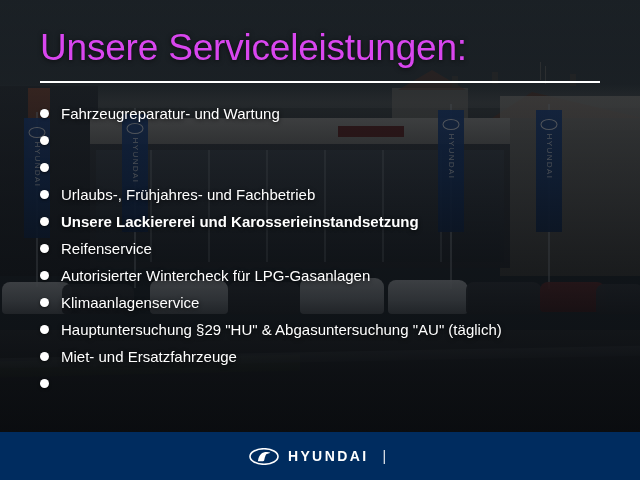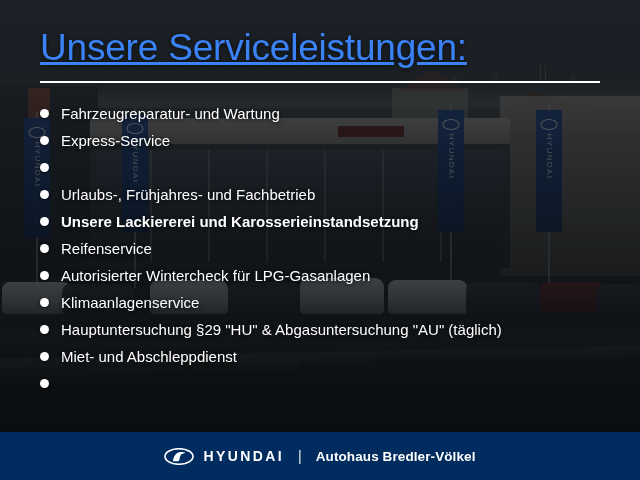--- a/index.html
+++ b/index.html
@@ -132,26 +132,25 @@
     position:absolute; inset:0;
     background:
       linear-gradient(180deg, rgba(16,20,24,.62) 0%, rgba(12,15,19,.70) 45%, rgba(8,10,13,.80) 100%);
   }
 
   
   .content { position:absolute; inset:0; }
 
   .title {
     position:absolute; left:40px; top:26px;
-    color:#3b82f6;
+    color:#d946ef;
     font-size:37px; font-weight:400; line-height:44px;
     letter-spacing:-0.2px;
     white-space:nowrap;
     text-shadow:0 1px 5px rgba(0,0,0,.65);
-    text-decoration:underline;
   }
   .rule {
     position:absolute; left:40px; top:81px; width:560px; height:2px;
     background:#ffffff;
   }
 
   .svc-list { position:absolute; left:40px; top:100px; width:580px; }
 
   .svc-item {
     position:relative;
@@ -269,21 +268,20 @@
     <div class="title">Unsere Serviceleistungen:</div>
     <div class="rule"></div>
 
     <div class="svc-list" id="svc-list">
         <div class="svc-item">
           <span class="svc-bullet"></span>
           <span class="svc-label">Fahrzeugreparatur- und Wartung</span>
         </div>
         <div class="svc-item">
           <span class="svc-bullet"></span>
-          <span class="svc-label">Express-Service</span>
         </div>
         <div class="svc-item">
           <span class="svc-bullet"></span>
         </div>
         <div class="svc-item">
           <span class="svc-bullet"></span>
           <span class="svc-label">Urlaubs-, Frühjahres- und Fachbetrieb</span>
         </div>
         <div class="svc-item bold">
           <span class="svc-bullet"></span>
@@ -300,32 +298,31 @@
         <div class="svc-item">
           <span class="svc-bullet"></span>
           <span class="svc-label">Klimaanlagenservice</span>
         </div>
         <div class="svc-item">
           <span class="svc-bullet"></span>
           <span class="svc-label">Hauptuntersuchung §29 "HU" &amp; Abgasuntersuchung "AU" (täglich)</span>
         </div>
         <div class="svc-item">
           <span class="svc-bullet"></span>
-          <span class="svc-label">Miet- und Abschleppdienst</span>
+          <span class="svc-label">Miet- und Ersatzfahrzeuge</span>
         </div>
         <div class="svc-item">
           <span class="svc-bullet"></span>
         </div>
       </div>
   </div>
 
   <div class="footer">
     <svg class="hy-logo" width="30" height="17" viewBox="0 0 60 34">
       <ellipse cx="30" cy="17" rx="28" ry="15.5" fill="none" stroke="#ffffff" stroke-width="3.2"></ellipse>
       <path d="M18 25.5 C20 12 27 7.5 36 7.8 C41 8 43.5 9.2 42 10.2 C40 11.5 35 11 33.5 14
                C32 17 31 21 30.5 24 C30 27 27 26.6 24 26.4 C21 26.2 17.6 27 18 25.5 Z" fill="#ffffff"></path>
     </svg>
     <span class="hy-word">HYUNDAI</span>
     <span class="hy-sep">|</span>
-    <span class="hy-dealer">Autohaus Bredler-Völkel</span>
   </div>
 
 </div>
 
 </body></html>

